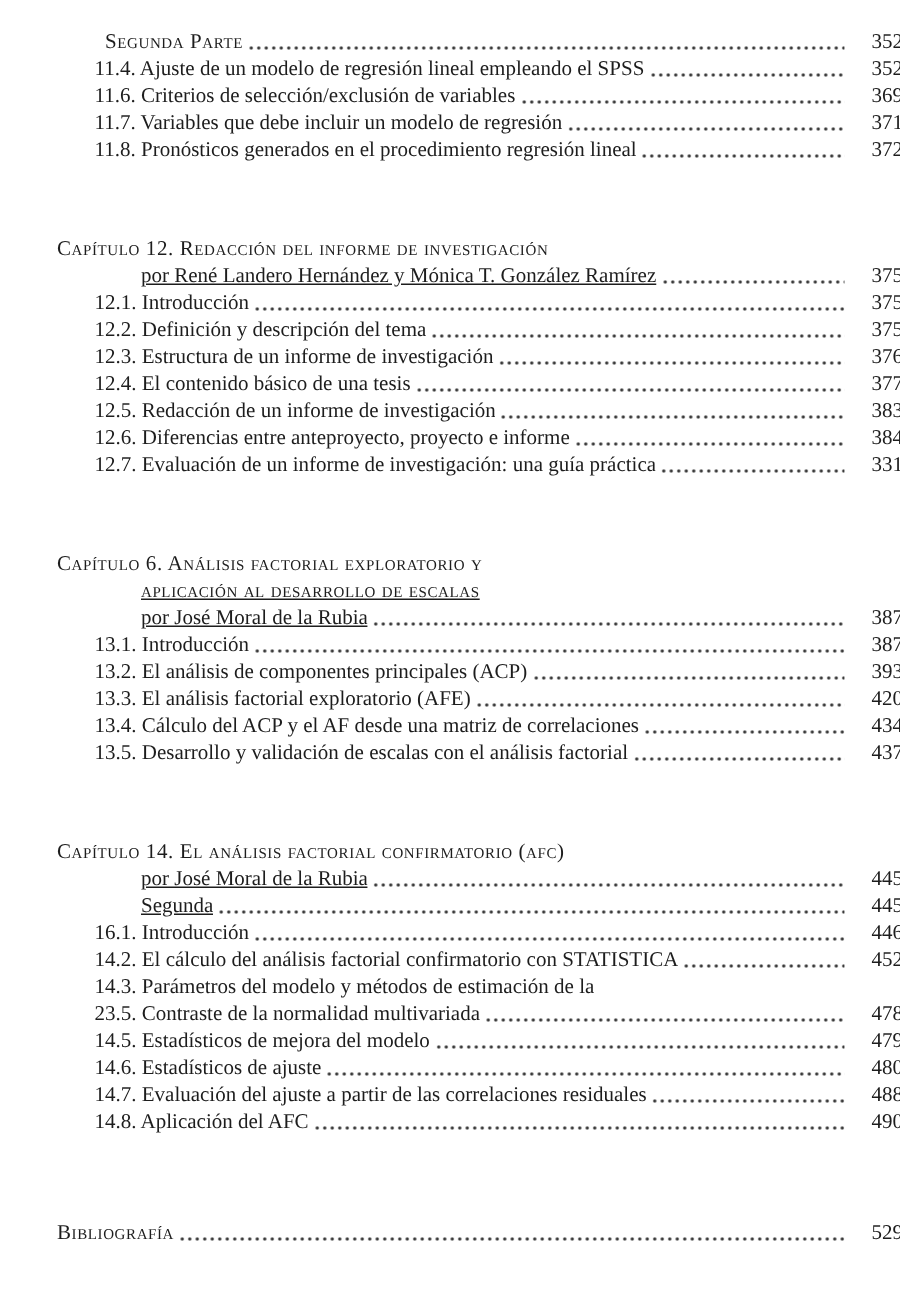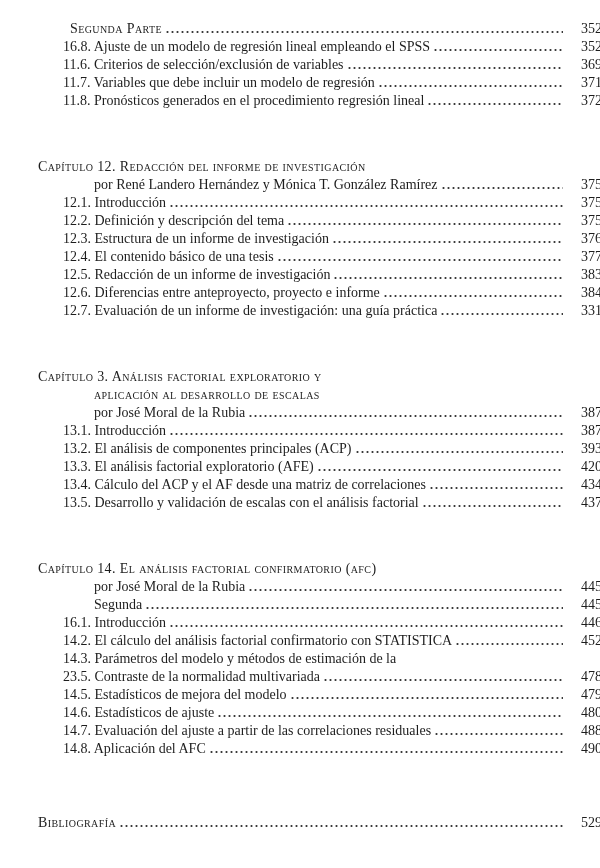--- a/index.html
+++ b/index.html
@@ -16,21 +16,21 @@
   }
   .group{margin-top:48px;}
   .group:first-child{margin-top:0;}
   .group-bib{margin-top:56px;}
   .row{display:flex;height:18px;line-height:18px;white-space:nowrap;}
   .txt{flex:0 1 auto;overflow:hidden;}
   .txt.sc{font-variant:small-caps;letter-spacing:0.4px;}
   .indent-chapter{margin-left:0;}
   .indent-part{margin-left:32px;}
   .indent-entry{margin-left:25px;}
-  .indent-sub{margin-left:56px;}
+  .indent-sub{margin-left:56px;text-decoration:underline;}
   .leader{
     flex:1 1 auto;min-width:6px;margin:0 3px;
     background-image:radial-gradient(circle,#3a3a3a 0.9px,rgba(0,0,0,0) 1.25px);
     background-size:5px 6px;background-repeat:repeat-x;
     background-position:left calc(100% - 3px);
   }
   .leader.hide{visibility:hidden;}
   .pg{flex:0 0 auto;width:36px;text-align:right;}
 </style>
 </head>
@@ -38,21 +38,21 @@
 
 <div class="page">
   <div id="toc">
       <div class="group">
         <div class="row">
     <span class="txt indent-part sc">Segunda Parte</span>
     <span class="leader"></span>
     <span class="pg">352</span>
   </div>
         <div class="row">
-    <span class="txt indent-entry">16.8. Ajuste de un modelo de regresión lineal empleando el SPSS</span>
+    <span class="txt indent-entry">11.4. Ajuste de un modelo de regresión lineal empleando el SPSS</span>
     <span class="leader"></span>
     <span class="pg">352</span>
   </div>
         <div class="row">
     <span class="txt indent-entry">11.6. Criterios de selección/exclusión de variables</span>
     <span class="leader"></span>
     <span class="pg">369</span>
   </div>
         <div class="row">
     <span class="txt indent-entry">11.7. Variables que debe incluir un modelo de regresión</span>
@@ -107,21 +107,21 @@
     <span class="pg">384</span>
   </div>
         <div class="row">
     <span class="txt indent-entry">12.7. Evaluación de un informe de investigación: una guía práctica</span>
     <span class="leader"></span>
     <span class="pg">331</span>
   </div>
       </div>
       <div class="group">
         <div class="row">
-    <span class="txt indent-chapter sc">Capítulo 3. Análisis factorial exploratorio y</span>
+    <span class="txt indent-chapter sc">Capítulo 6. Análisis factorial exploratorio y</span>
     <span class="leader hide"></span>
     <span class="pg"></span>
   </div>
         <div class="row">
     <span class="txt indent-sub sc">aplicación al desarrollo de escalas</span>
     <span class="leader hide"></span>
     <span class="pg"></span>
   </div>
         <div class="row">
     <span class="txt indent-sub">por José Moral de la Rubia</span>

